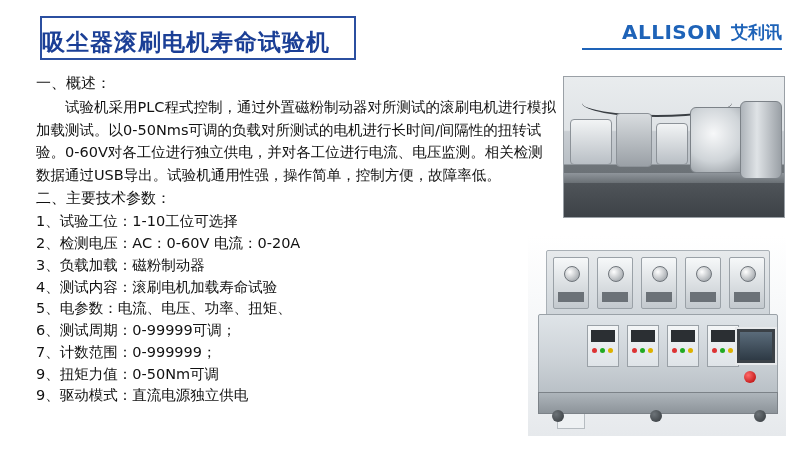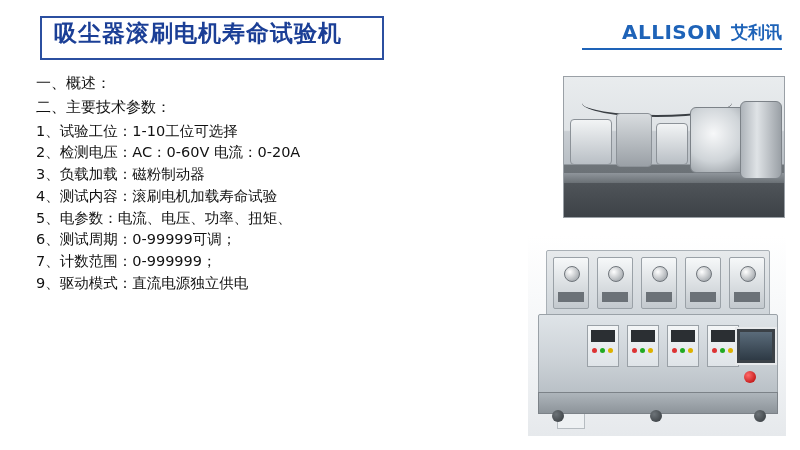--- a/index.html
+++ b/index.html
@@ -18,27 +18,26 @@
     position: absolute;
     inset: 0;
     background: #ffffff;
   }
 
   
   .title-box {
     position: absolute;
     left: 40px;
     top: 16px;
-    width: 344px;
+    width: 316px;
     height: 44px;
     border: 2px solid #2b4fa0;
     box-sizing: border-box;
     display: flex;
-    align-items: flex-start;
-    padding-left: 12px;
+    align-items: flex-end;
   }
   .title-text {
     font-size: 23px;
     font-weight: bold;
     color: #1b3f96;
     letter-spacing: 1px;
     white-space: nowrap;
   }
 
   .brand {
@@ -285,29 +284,31 @@
   </div>
 
   <div class="brand">
     <span class="brand-en">ALLISON</span>
     <span class="brand-cn">艾利讯</span>
   </div>
   <div class="brand-rule"></div>
 
   <div class="content">
     <p class="section-head">一、概述：</p>
+    <p class="indent2">试验机采用PLC程式控制，通过外置磁粉制动器对所测试的滚刷电机进行模拟加载测试。以0-50Nms可调的负载对所测试的电机进行长时间/间隔性的扭转试验。0-60V对各工位进行独立供电，并对各工位进行电流、电压监测。相关检测数据通过USB导出。试验机通用性强，操作简单，控制方便，故障率低。</p>
     <p class="section-head">二、主要技术参数：</p>
     <ul class="spec-list">
       <li>1、试验工位：1-10工位可选择</li>
       <li>2、检测电压：AC：0-60V   电流：0-20A</li>
       <li>3、负载加载：磁粉制动器</li>
       <li>4、测试内容：滚刷电机加载寿命试验</li>
       <li>5、电参数：电流、电压、功率、扭矩、</li>
       <li>6、测试周期：0-99999可调；</li>
       <li>7、计数范围：0-999999；</li>
+      <li>9、扭矩力值：0-50Nm可调</li>
       <li>9、驱动模式：直流电源独立供电</li>
 
     </ul>
   </div>
 
   <div class="photo photo1">
     <div class="p1-bg"></div>
     <div class="p1-wire"></div>
     <div class="p1-rail"></div>
     <div class="p1-table"></div>

